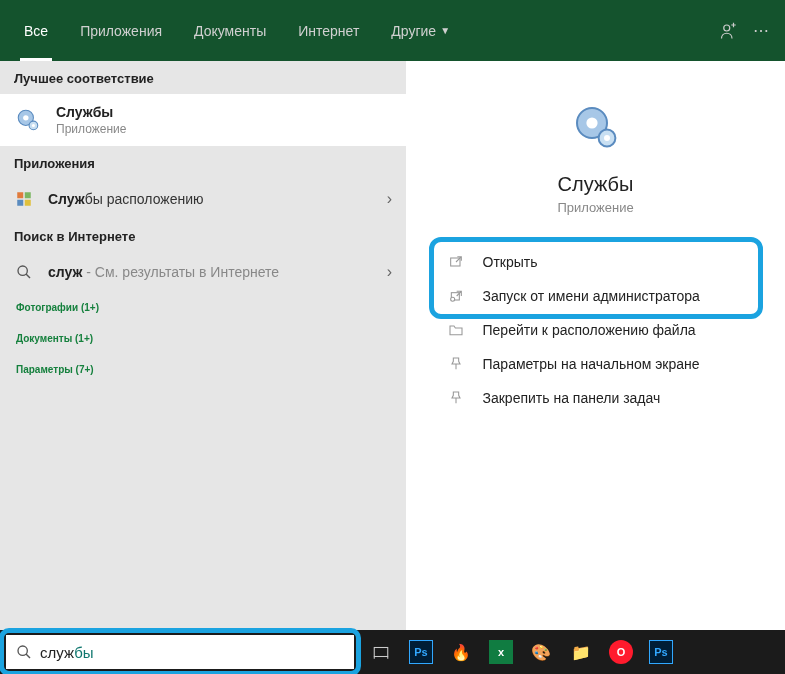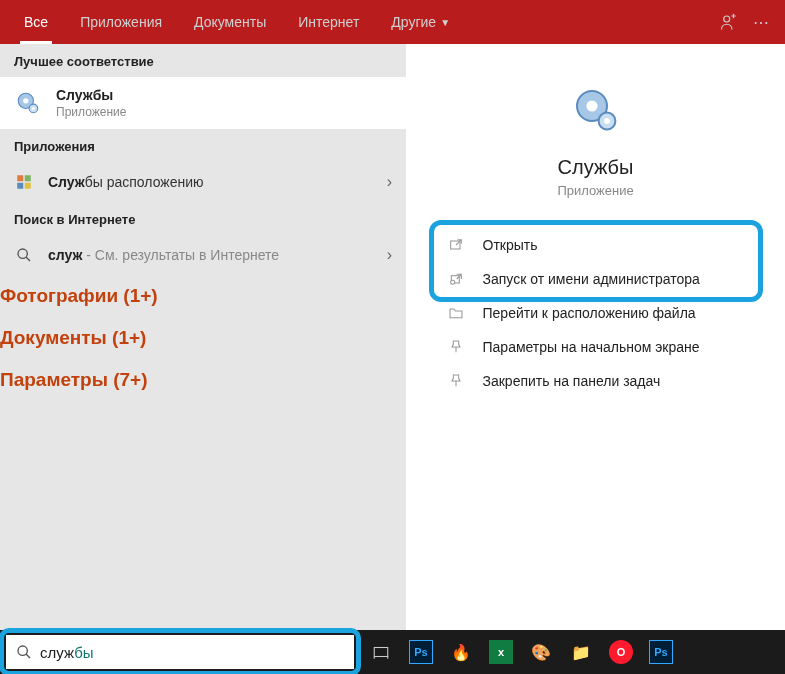--- a/index.html
+++ b/index.html
@@ -1,19 +1,19 @@
 <!DOCTYPE html>
 <html><head>
 <meta charset="utf-8">
 <style>
 * { margin: 0; padding: 0; box-sizing: border-box; font-family: "Segoe UI", Tahoma, sans-serif; }
 body { width: 785px; height: 674px; background: #fff; overflow: hidden; position: relative; }
 
 
-.header { height: 44px; background: #b91c1c; display: flex; align-items: center; padding: 0 8px; color: #fff; }
+.header { height: 61px; background: #14532d; display: flex; align-items: center; padding: 0 8px; color: #fff; }
 .tabs { display: flex; height: 100%; }
 .tab { padding: 0 16px; height: 100%; display: flex; align-items: center; font-size: 14px; color: #d0d0d0; cursor: pointer; position: relative; }
 .tab.active { color: #fff; }
 .tab.active::after { content: ""; position: absolute; left: 12px; right: 12px; bottom: 0; height: 3px; background: #fff; }
 .tab .caret { margin-left: 4px; font-size: 10px; }
 .header-spacer { flex: 1; }
 .header-icon { width: 32px; height: 32px; display: flex; align-items: center; justify-content: center; color: #ccc; cursor: pointer; font-size: 16px; }
 
 
 .main { display: flex; height: 586px; }
@@ -26,21 +26,21 @@
 .best-match .title { font-size: 14px; font-weight: 600; color: #222; }
 .best-match .subtitle { font-size: 12px; color: #888; margin-top: 2px; }
 
 .list-item { padding: 10px 14px; display: flex; align-items: center; gap: 14px; cursor: pointer; }
 .list-item .icon-wrap { width: 20px; height: 20px; display: flex; align-items: center; justify-content: center; font-size: 14px; color: #555; }
 .list-item .bold { font-weight: 600; color: #222; }
 .list-item .rest { color: #333; }
 .list-item .chev { margin-left: auto; color: #666; font-size: 16px; }
 .list-item .hint { color: #888; margin-top: 36px; }
 
-.cat-item { padding: 10px 0; font-size: 19px; font-weight: 600; color: #c2410c; cursor: pointer; }
+.cat-item { padding: 10px 16px; font-size: 10px; font-weight: 600; color: #15803d; cursor: pointer; }
 
 
 .right { flex: 1; background: #fff; padding: 24px 0 0 0; display: flex; flex-direction: column; align-items: center; }
 .preview-icon { width: 48px; height: 48px; margin-top: 18px; display: flex; align-items: center; justify-content: center; }
 .preview-title { font-size: 20px; color: #222; margin-top: 22px; }
 .preview-sub { font-size: 13px; color: #888; margin-top: 4px; }
 
 .actions { width: 310px; margin-top: 30px; position: relative; }
 .highlight-box { position: absolute; top: -8px; left: -12px; right: -12px; height: 82px; border: 5px solid #1ba3e0; border-radius: 12px; pointer-events: none; }
 .action { height: 34px; display: flex; align-items: center; gap: 18px; padding: 0 6px; font-size: 14px; color: #222; cursor: pointer; }

